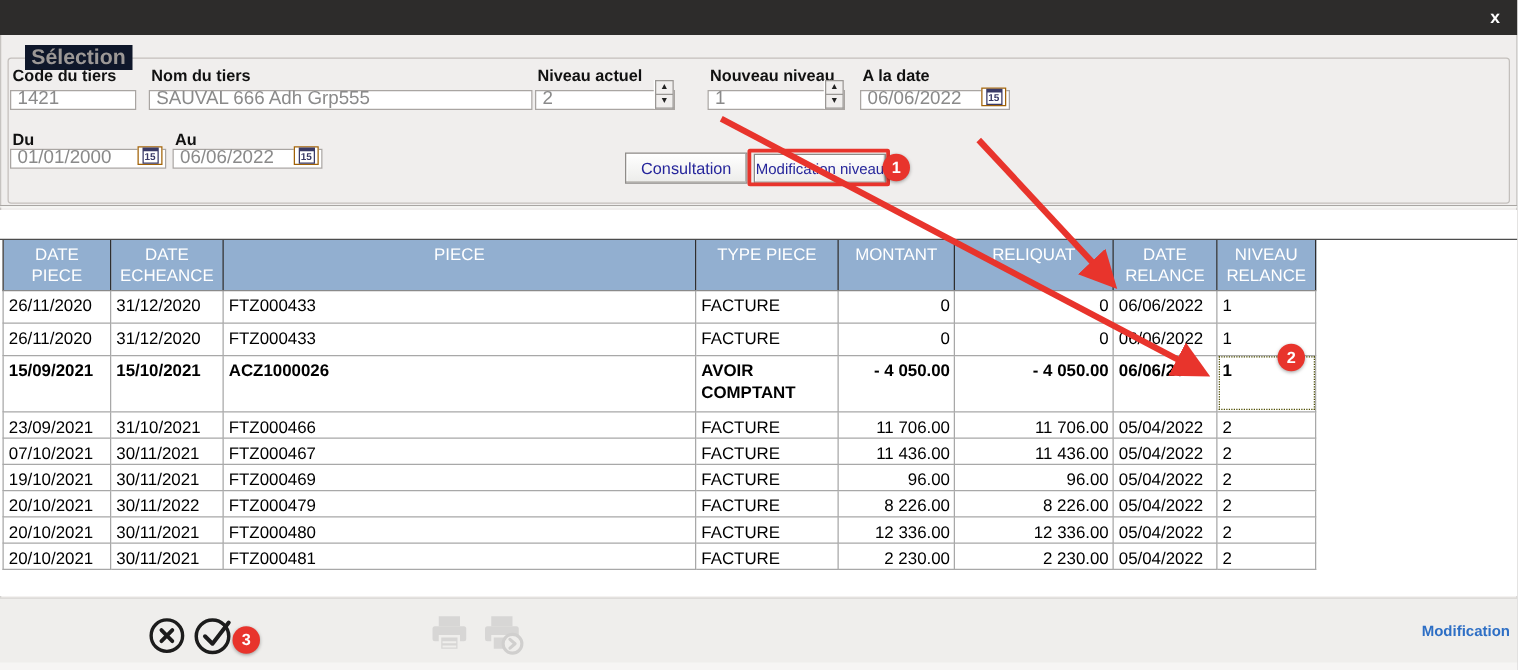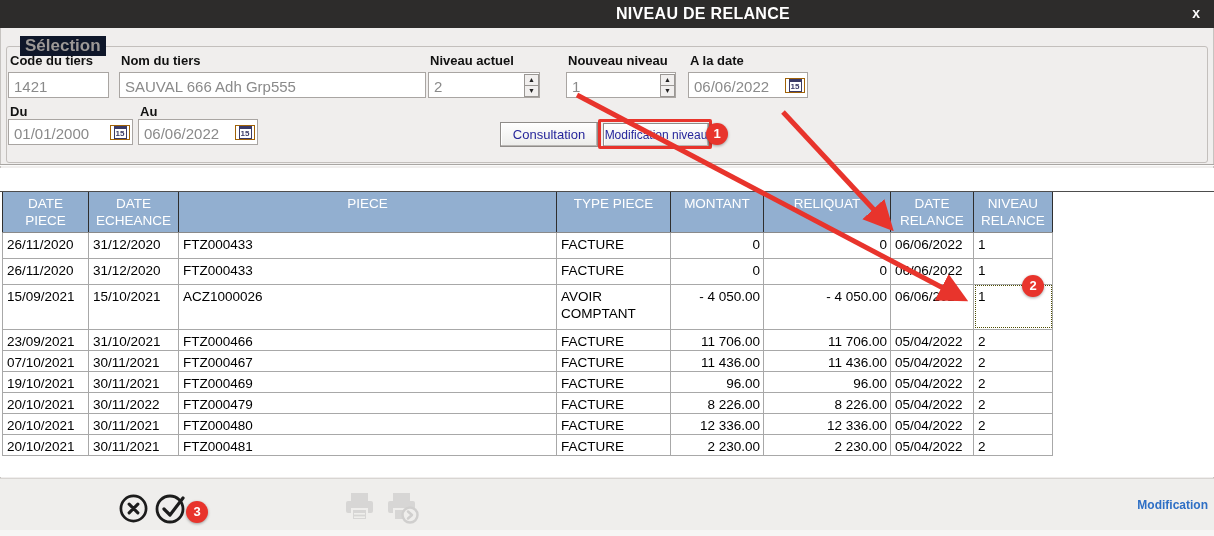--- a/index.html
+++ b/index.html
@@ -14,22 +14,22 @@
   .close-x{position:absolute;right:14px;top:0;height:28px;line-height:26px;color:#fff;
            font-weight:bold;font-size:14px;cursor:pointer;}
 
   
   .groupbox{position:absolute;left:6px;top:46px;width:1202px;height:117px;
             border:1px solid #c3bfbc;border-radius:3px;}
   .legend{position:absolute;left:20px;top:36px;padding:0 5px;background:#0f172a;
           color:#9c9896;font-weight:bold;font-size:17px;}
 
   .flabel{position:absolute;font-size:13px;font-weight:bold;color:#111;}
-  .field{position:absolute;height:26px;background:#fff;border:1px solid #a9a5a2;
-         display:flex;align-items:center;}
+  .field{position:absolute;height:16px;background:#fff;border:1px solid #a9a5a2;
+         display:flex;align-items:flex-end;}
   .field .val{flex:1;padding:3px 0 0 5px;font-size:15px;color:#8a8a8a;overflow:hidden;white-space:nowrap;}
   .btn-lookup{width:16px;background:#f0eeed;border-left:1px solid #c4c1be;margin:2px 1px 2px 0;cursor:pointer;}
   .spin{width:16px;display:flex;flex-direction:column;border-left:1px solid #fff;}
   .spin span{flex:1;background:#f1efee;border:1px solid #9a9794;font-size:7px;line-height:10px;
              text-align:center;color:#222;cursor:pointer;}
   .spin span+span{border-top:none;}
   .btn-cal{width:20px;margin:2px 2px 2px 0;background:#fff;border:1px solid #a16207;
            display:flex;align-items:center;justify-content:center;cursor:pointer;}
   .cal-glyph{width:13px;height:13px;border:1px solid #3a3a66;border-top:3px solid #3a3a66;
              font-size:8px;line-height:9px;text-align:center;color:#3a3a66;font-weight:bold;}
@@ -46,21 +46,21 @@
 
   
   table.grid{position:absolute;left:2px;top:192px;border-collapse:collapse;table-layout:fixed;}
   table.grid th{background:#92afd0;color:#fff;font-weight:normal;font-size:13.5px;
                 border-left:1px solid #2e2e2e;border-right:1px solid #2e2e2e;
                 border-bottom:1px solid #8a8a8a;height:40px;vertical-align:top;
                 padding-top:3px;white-space:pre-line;line-height:17px;text-align:center;}
   table.grid td{background:#fff;color:#000;font-size:13.5px;border:1px solid #a8a8a8;
                 vertical-align:top;padding:3px 3px 0 4px;overflow:hidden;line-height:17px;}
   td.num{text-align:right;padding-right:5px;}
-  tr.h26 td{height:26px;} tr.h45 td{height:45px;} tr.h20 td{height:20px;}
+  tr.h26 td{height:26px;} tr.h45 td{height:45px;font-weight:bold;} tr.h20 td{height:20px;}
   td.focused{outline:1px dotted #4d4d00;outline-offset:-2px;}
 
   
   .footer{position:absolute;left:0;top:478px;width:1214px;height:58px;background:#efeeec;
           border-top:1px solid #d8d5d2;}
   .footer-strip{position:absolute;left:0;top:530px;width:1214px;height:6px;background:#f6f5f4;}
   .icon-btn{position:absolute;cursor:pointer;}
   .mode-label{position:absolute;right:6px;top:498px;font-size:12px;font-weight:bold;color:#2e6fc5;}
 
   
@@ -70,21 +70,20 @@
          color:#fff;font-size:13px;font-weight:bold;text-align:center;line-height:22px;
          z-index:60;box-shadow:0 1px 3px rgba(0,0,0,.35);pointer-events:none;}
   #arrows{position:absolute;left:0;top:0;z-index:50;pointer-events:none;}
 </style>
 </head>
 <body>
 
 <div id="app">
 
   <div class="titlebar">
-    <div class="title">NIVEAU DE RELANCE</div>
     <div class="close-x">x</div>
   </div>
 
   <div class="groupbox"></div>
   <div class="legend">Sélection</div>
 
   <div class="flabel" style="left:10px;top:53px">Code du tiers</div>
   <div class="field" style="left:8px;top:72px;width:101px">
     <div class="val">1421</div>
     <div class="btn-lookup"></div>

